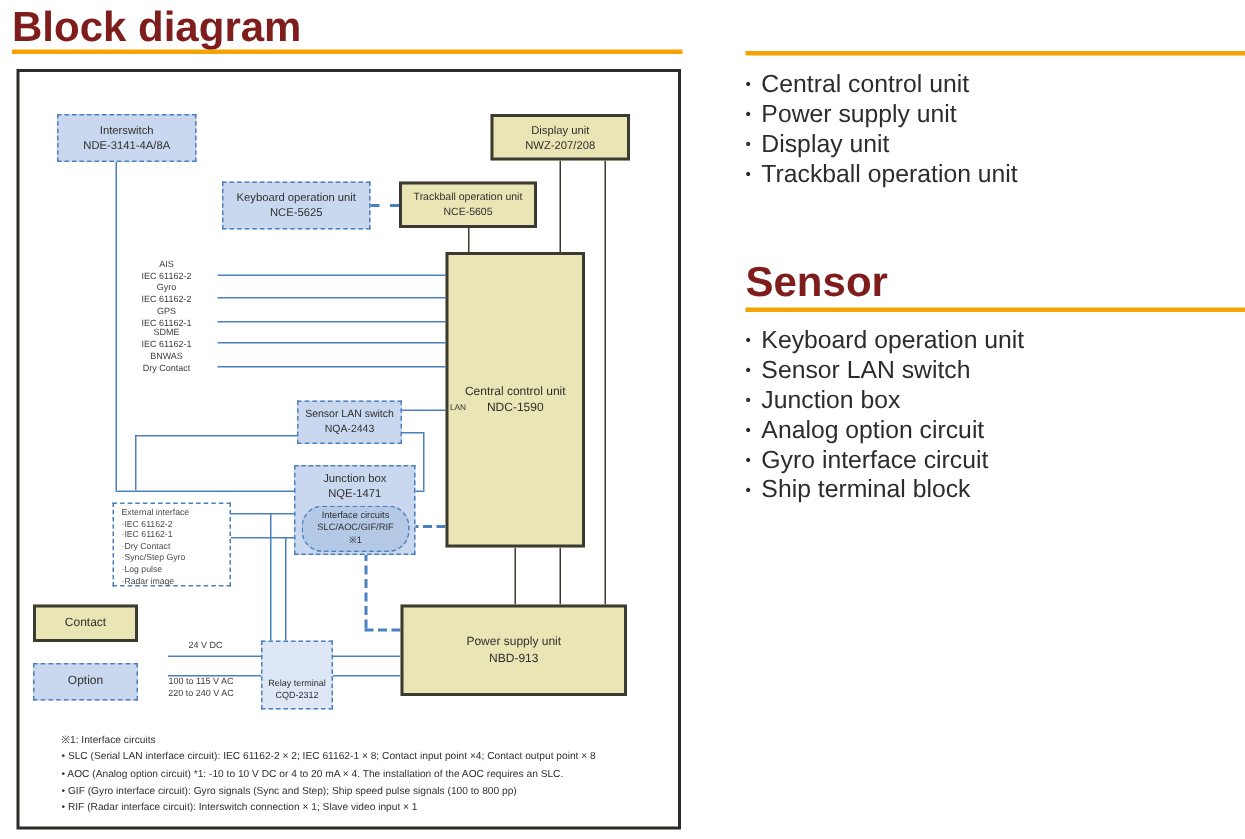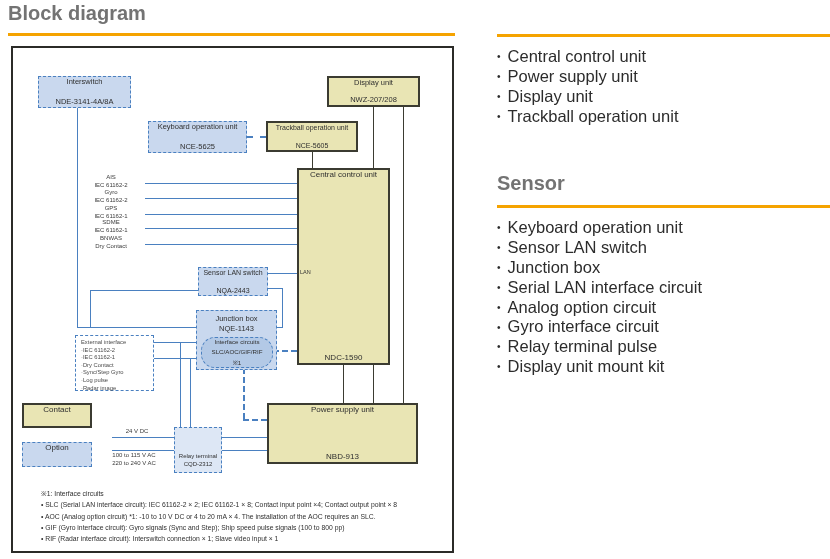--- a/index.html
+++ b/index.html
@@ -1,22 +1,22 @@
 <!DOCTYPE html>
 <html><head>
 <meta charset="utf-8">
 <style>
   html,body{margin:0;padding:0;background:#fff;}
   #stage{position:relative;width:830px;height:559px;background:#fff;overflow:hidden;
          font-family:"Liberation Sans", sans-serif;}
-  .heading{position:absolute;font-size:20px;font-weight:600;color:#737373;letter-spacing:0;}
+  .heading{position:absolute;font-size:28px;font-weight:600;color:#7f1d1d;letter-spacing:0;}
   .rule{position:absolute;height:3px;background:#f5a300;}
   .frame{position:absolute;left:11px;top:46px;width:439px;height:503px;border:2px solid #2b2b28;}
   .bx{position:absolute;box-sizing:border-box;display:flex;flex-direction:column;align-items:center;
-      justify-content:space-between;text-align:center;font-size:7.5px;line-height:1.3;color:#2f2f2f;}
+      justify-content:center;text-align:center;font-size:7.5px;line-height:1.3;color:#2f2f2f;}
   .tan{background:#e9e5b4;border:2px solid #3b3b31;}
   .blu{background:#c9d8ee;border:1.5px dashed #4a80c0;}
   .inner{background:#b3c9e6;border:1.5px dashed #4a80c0;border-radius:14px;font-size:6.2px;}
   .relaybx{background:#dde7f5;border:1.5px dashed #4a80c0;justify-content:flex-end;
            padding-bottom:3px;font-size:6px;}
   .extbx{background:#ffffff;border:1.5px dashed #4a80c0;align-items:flex-start;justify-content:flex-start;
          text-align:left;font-size:5.8px;line-height:7.6px;padding:3px 0 0 5px;color:#4a4a4a;}
   .hl{position:absolute;border-top:1.5px solid #4a80c0;}
   .vl{position:absolute;border-left:1.5px solid #4a80c0;}
   .vlk{position:absolute;border-left:1.5px solid #3b3b31;}
@@ -102,21 +102,21 @@
   </div>
   <div class="lan" style="left:300px;top:269px;">LAN</div>
 
   <div class="bx blu" style="left:198px;top:267px;width:70px;height:29px;font-size:7px;">
     <span>Sensor LAN switch</span>
     <span>NQA-2443</span>
   </div>
 
   <div class="bx blu" style="left:196px;top:310px;width:81px;height:60px;justify-content:flex-start;padding-top:3px;font-size:7.5px;">
     <span>Junction box</span>
-    <span>NQE-1143</span>
+    <span>NQE-1471</span>
   </div>
 
   <div class="bx inner" style="left:201px;top:337px;width:72px;height:31px;">
     <span>Interface circuits</span>
     <span>SLC/AOC/GIF/RIF</span>
     <span>※1</span>
   </div>
 
   <div class="bx extbx" style="left:75px;top:335px;width:79px;height:56px;">
     <span>External interface</span>
@@ -187,20 +187,18 @@
     <li>Display unit</li>
     <li>Trackball operation unit</li>
   </ul>
 
   <div class="heading" style="left:497px;top:172px;">Sensor</div>
   <div class="rule" style="left:497px;top:205px;width:333px;"></div>
   <ul class="rlist" style="top:218px;">
     <li>Keyboard operation unit</li>
     <li>Sensor LAN switch</li>
     <li>Junction box</li>
-    <li>Serial LAN interface circuit</li>
     <li>Analog option circuit</li>
     <li>Gyro interface circuit</li>
-    <li>Relay terminal pulse</li>
-    <li>Display unit mount kit</li>
+    <li>Ship terminal block</li>
   </ul>
 
 </div>
 
 </body></html>

